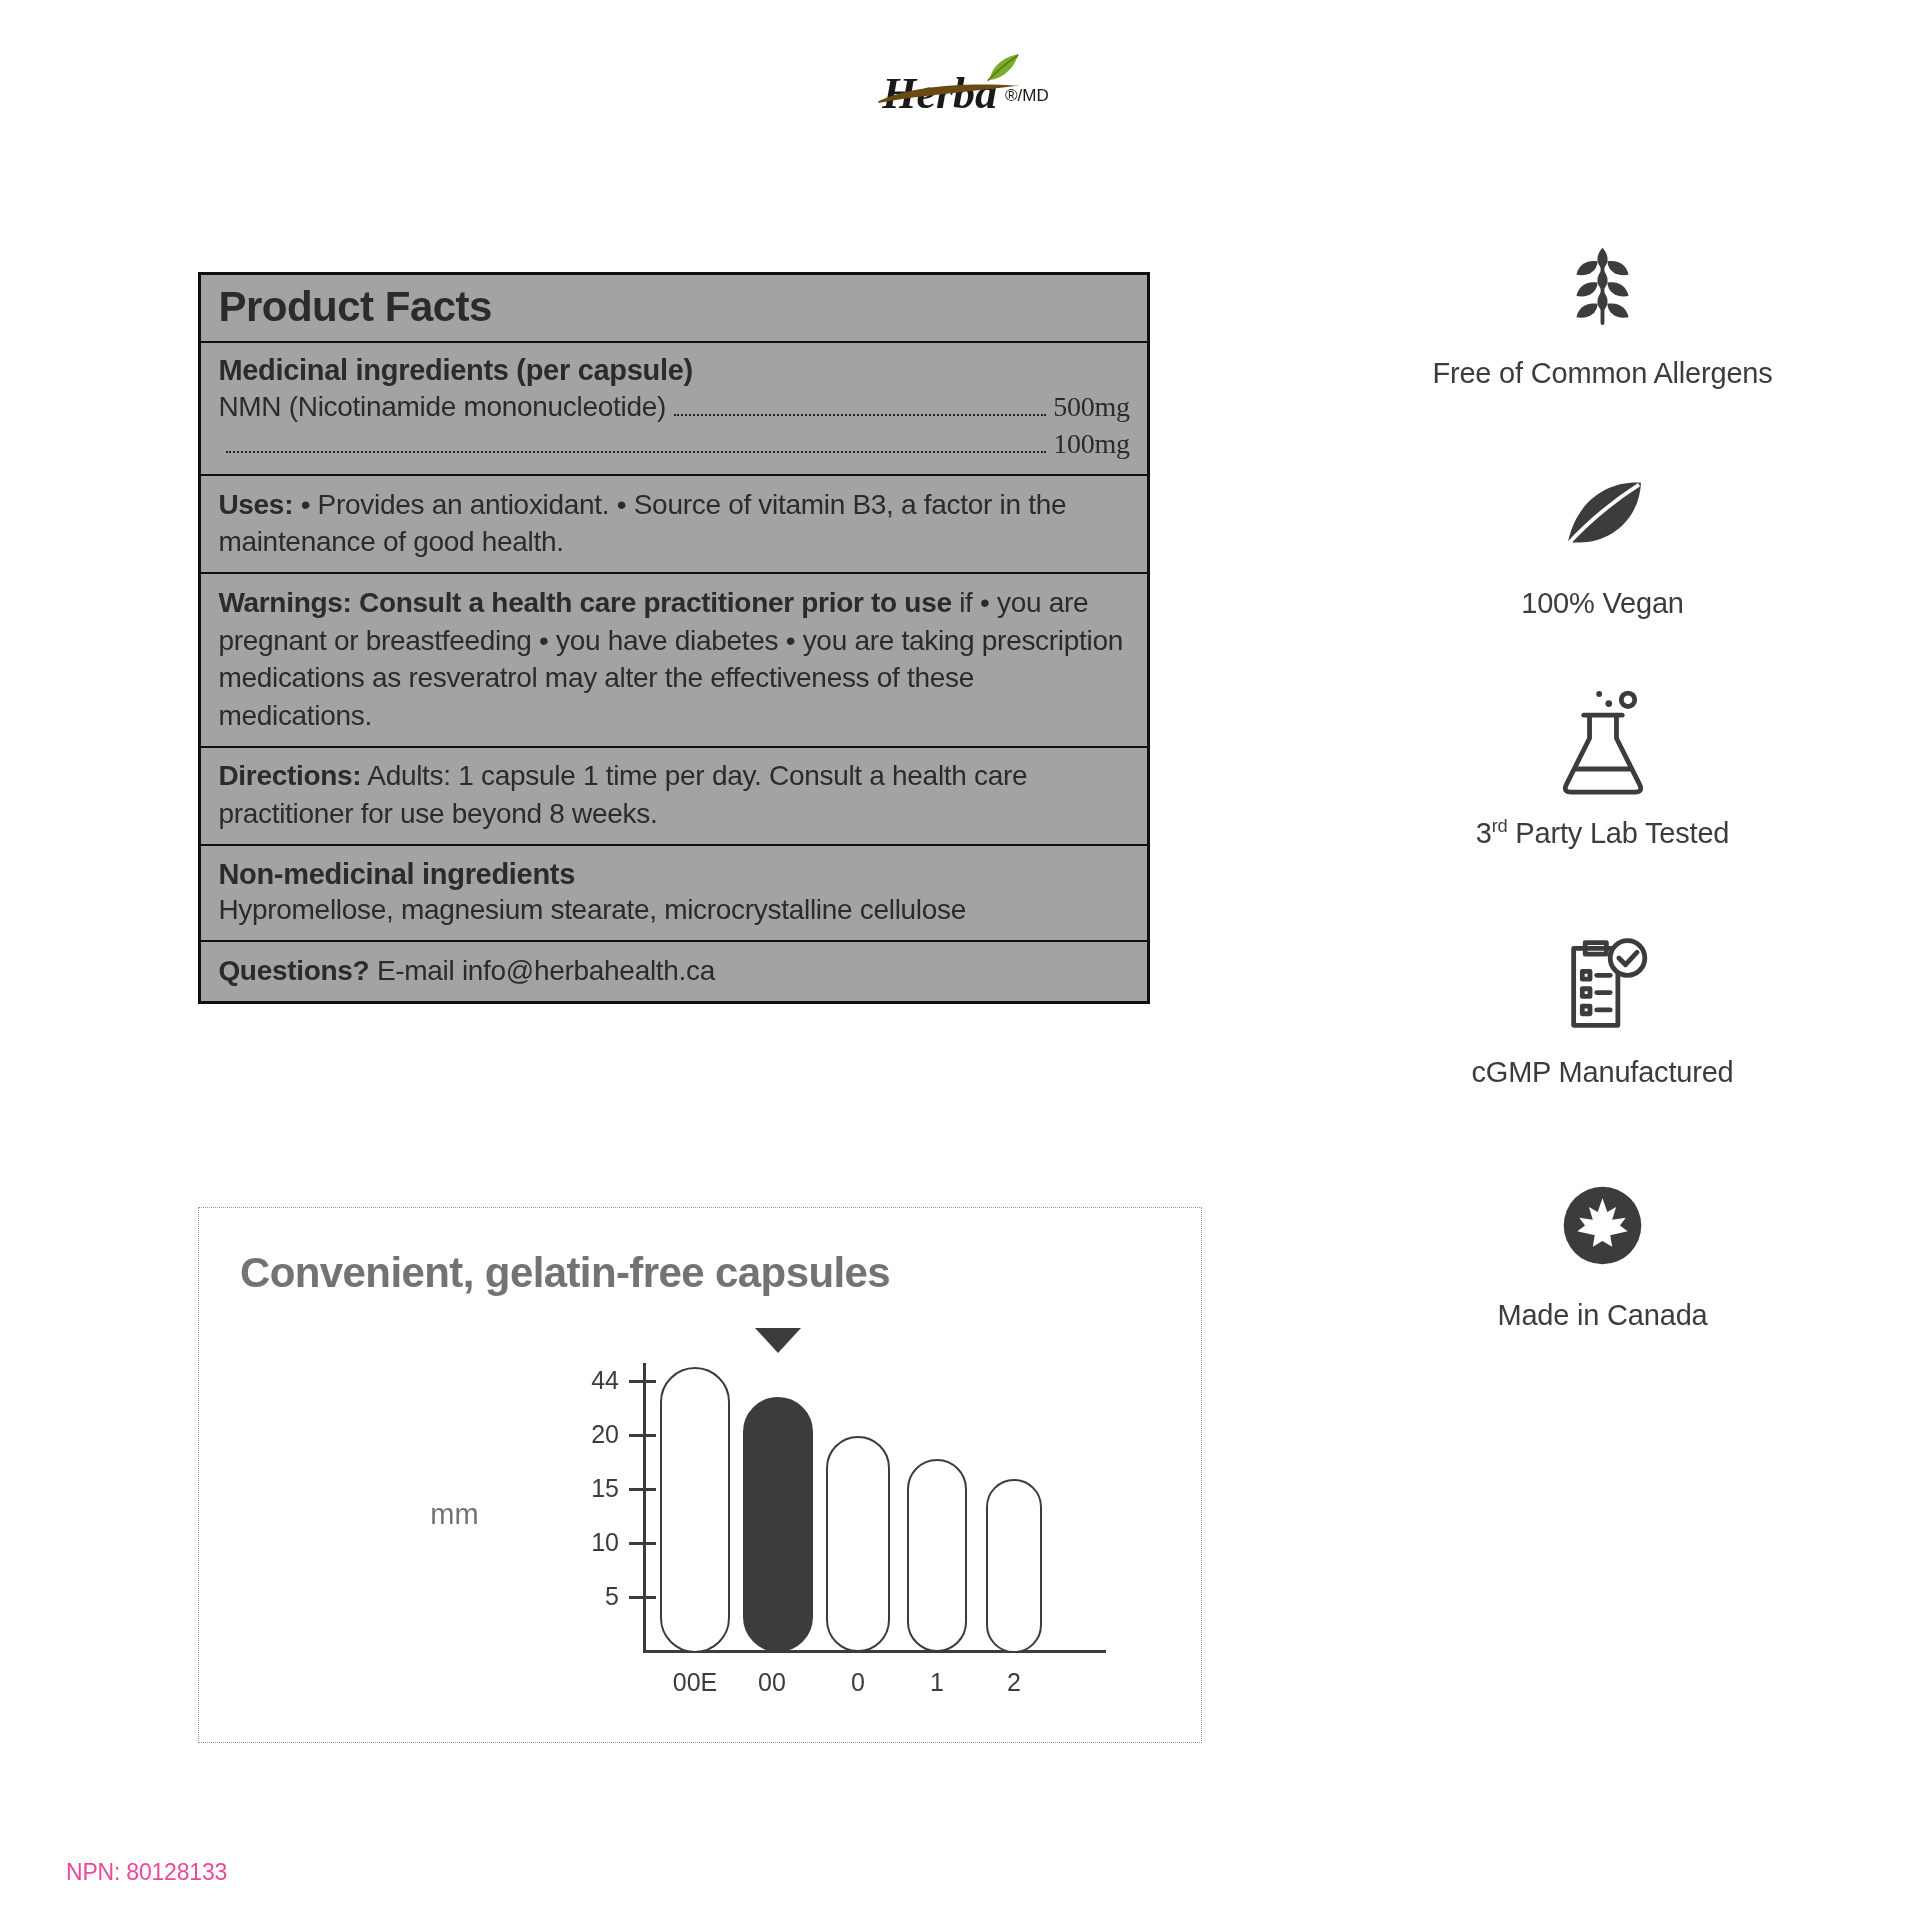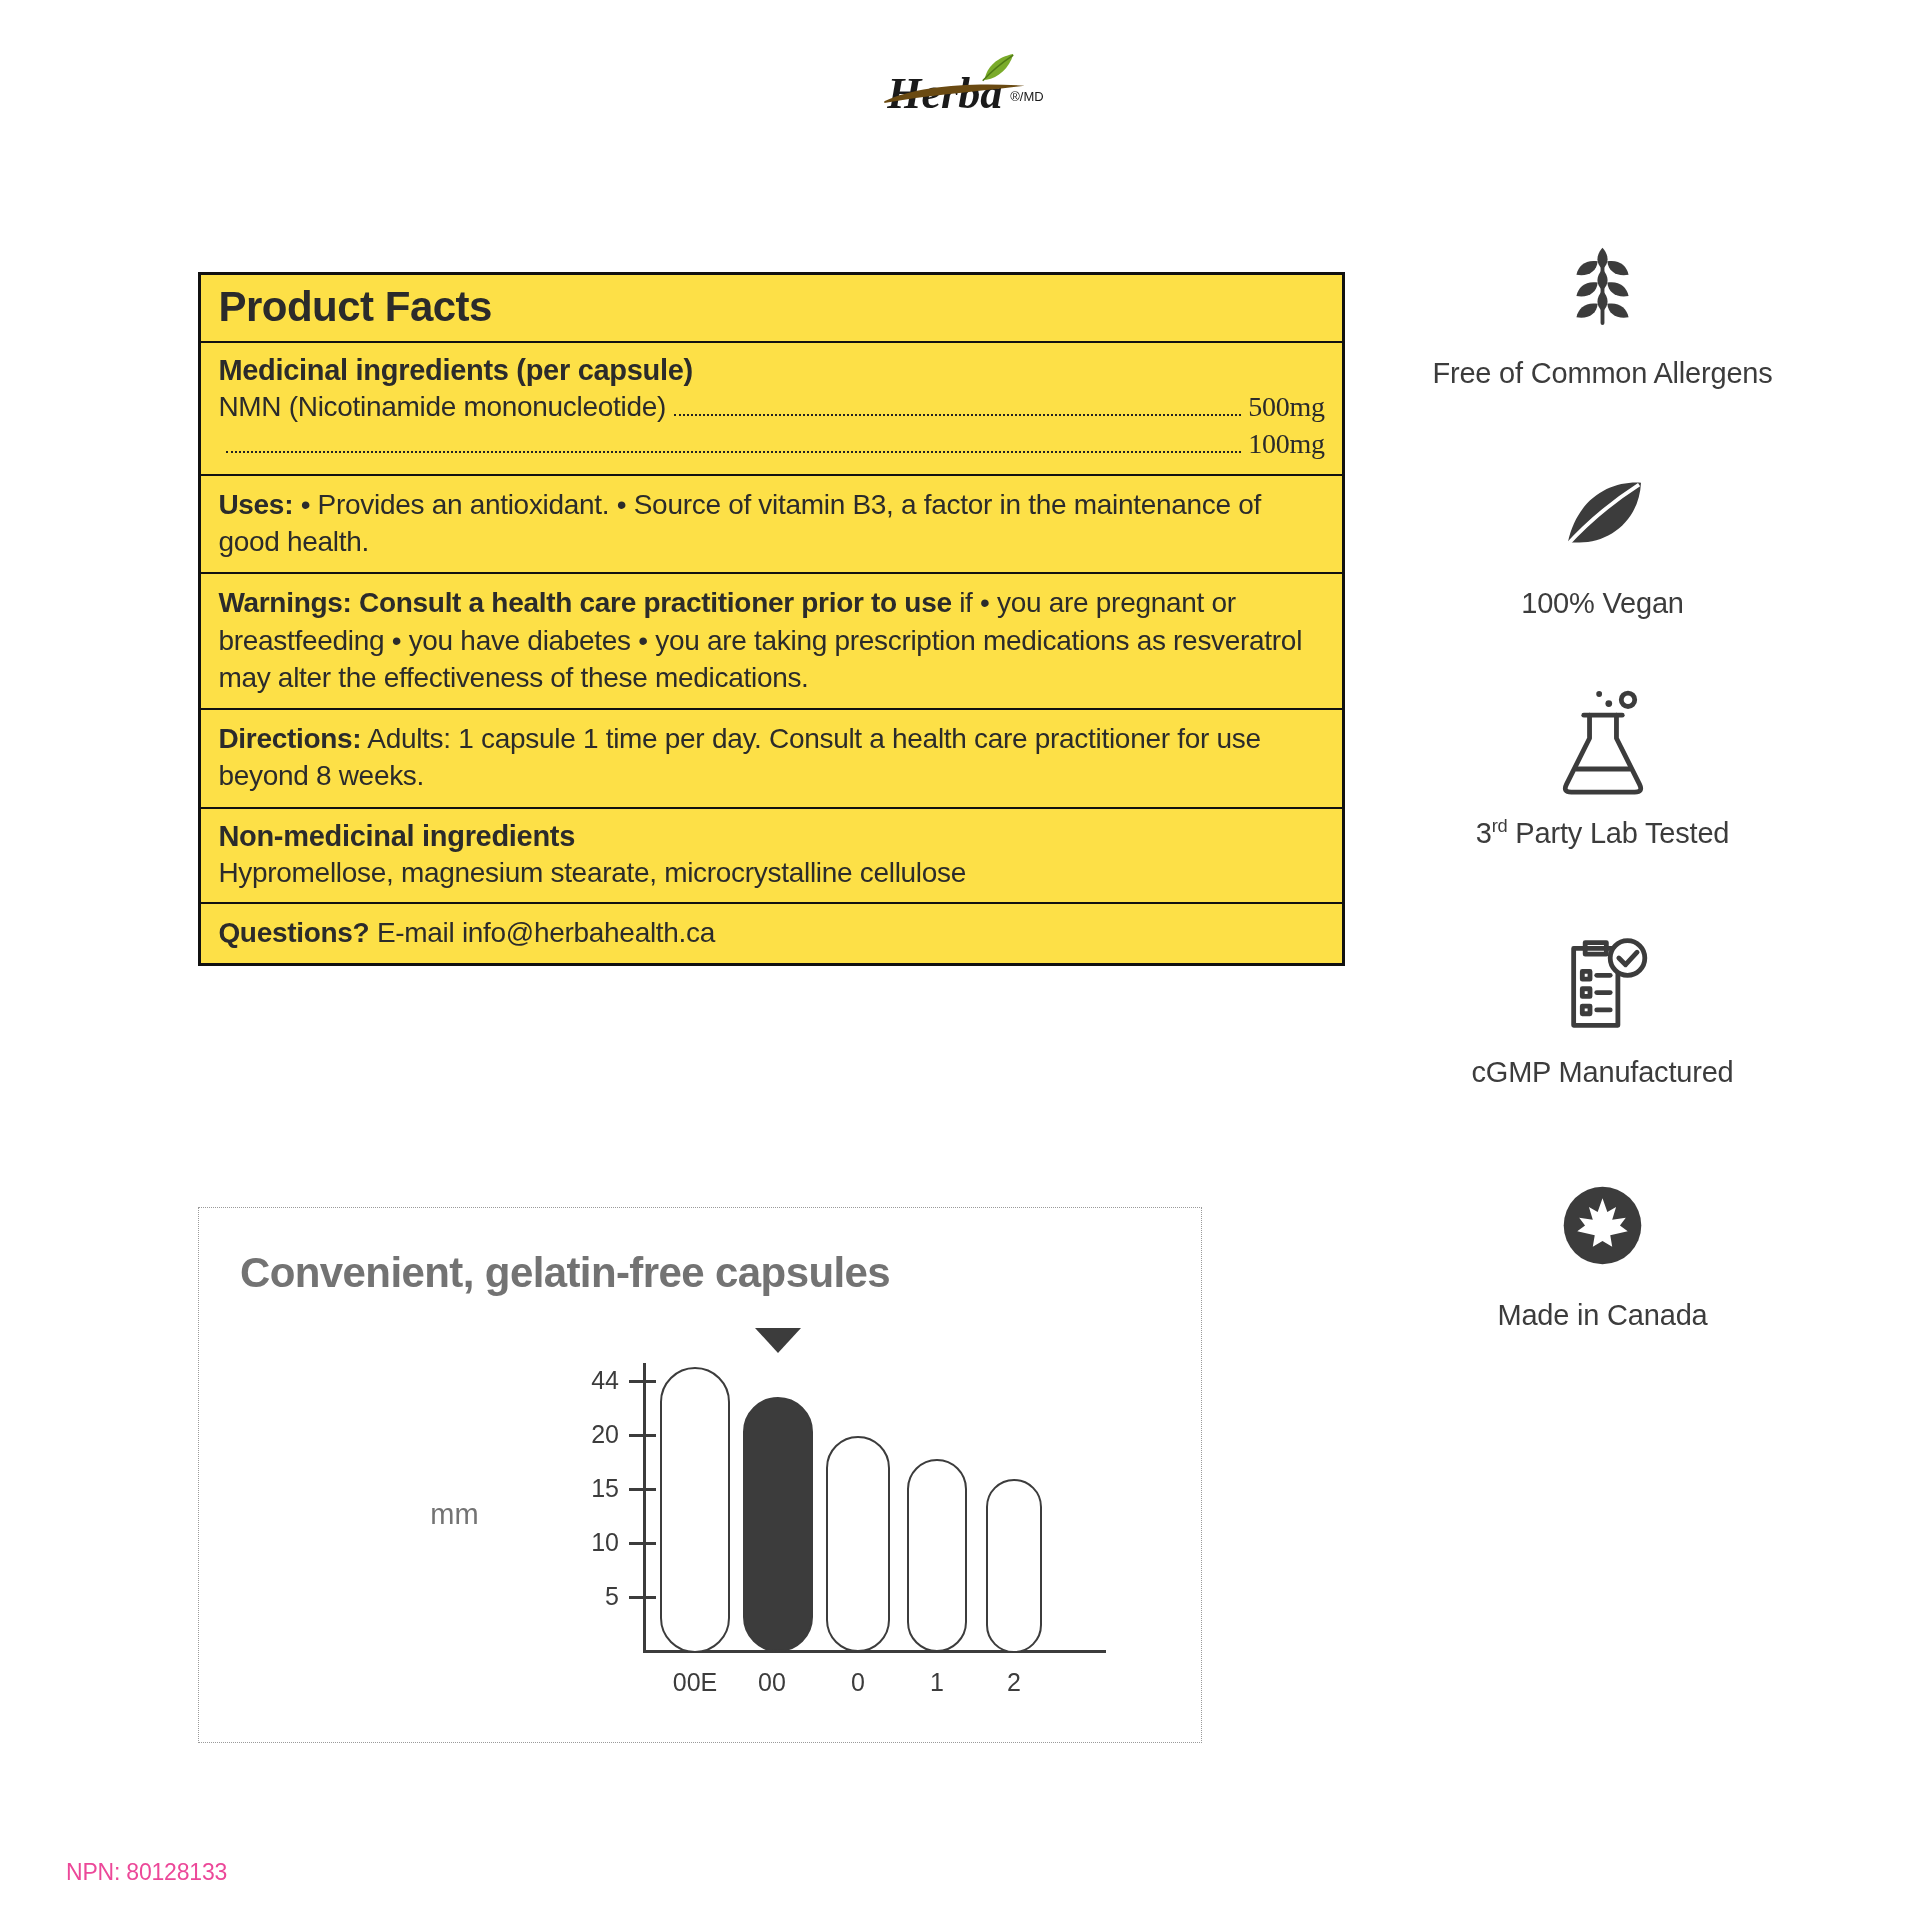--- a/index.html
+++ b/index.html
@@ -33,21 +33,21 @@
     font-weight: bold;
     font-size: 44px;
     letter-spacing: 0px;
     color: #1a1a1a;
     line-height: 1;
   }
   .logo-sup {
     font-family: "Liberation Sans", sans-serif;
     font-style: normal;
     font-weight: normal;
-    font-size: 13px;
+    font-size: 17px;
     vertical-align: super;
     color: #1a1a1a;
     letter-spacing: 0;
     margin-left: 8px;
   }
   .logo-swoosh {
     position: absolute;
     left: -5.8px;
     top: 13.5px;
     width: 145px;
@@ -59,23 +59,23 @@
     top: -15.4px;
     width: 42px;
     height: 31px;
   }
 
   
   #facts {
     position: absolute;
     left: 198px;
     top: 272px;
-    width: 1147px;
+    width: 952px;
     border: 3.9px solid #111111;
-    background: #fde047;
+    background: #a3a3a3;
   }
   .facts-row {
     border-bottom: 2.9px solid #111111;
     padding: 9.7px 17.4px 11.6px 17.4px;
   }
   .facts-row:last-child { border-bottom: none; }
   .facts-title {
     font-family: "Liberation Sans", sans-serif;
     font-weight: bold;
     font-size: 42px;

